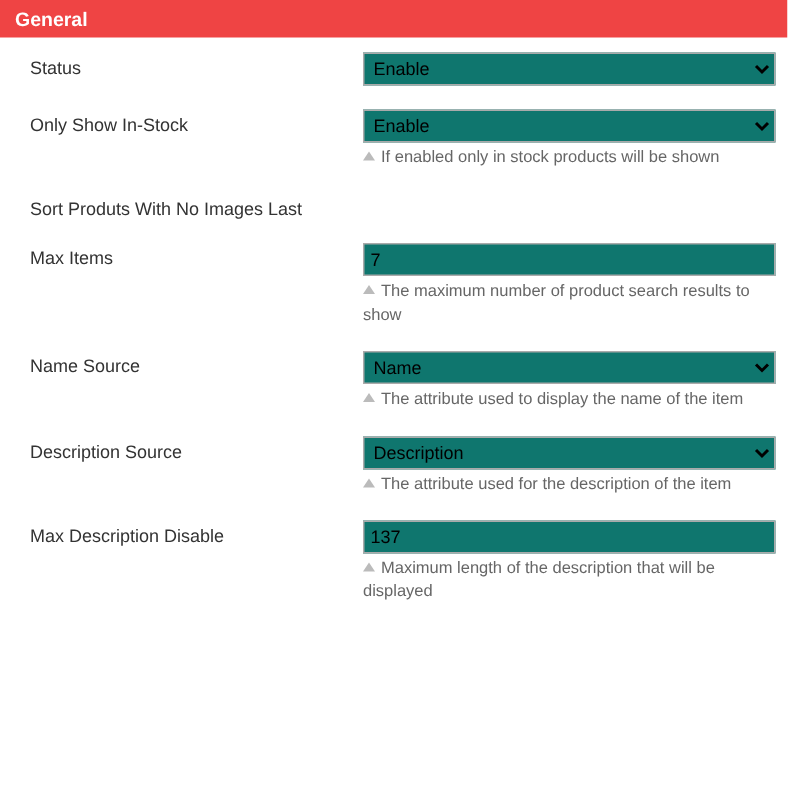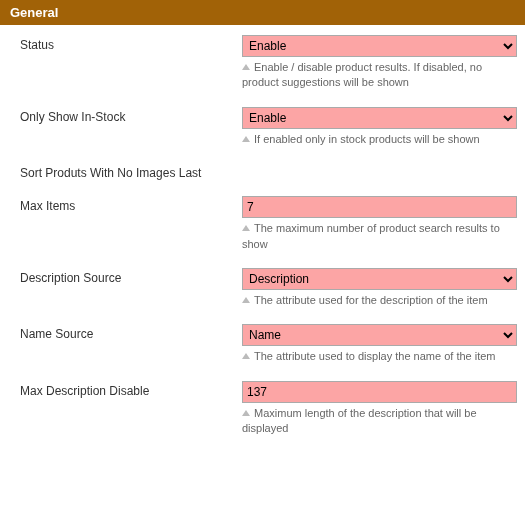--- a/index.html
+++ b/index.html
@@ -1,23 +1,23 @@
 <!DOCTYPE html>
 <html><head>
 <meta charset="utf-8">
 <style>
 * { box-sizing: border-box; margin: 0; padding: 0; }
 body { font-family: Arial, Helvetica, sans-serif; font-size: 12px; color: #333; background: #fff; width: 525px; }
-.panel-header { background: #a16207; color: #fff; font-weight: bold; padding: 5px 10px; font-size: 13px; }
+.panel-header { background: #ef4444; color: #fff; font-weight: bold; padding: 5px 10px; font-size: 13px; }
 .panel-body { padding: 10px 8px 10px 20px; }
 .field-row { display: flex; margin-bottom: 16px; gap: 12px; }
 .field-label { width: 210px; padding-top: 3px; color: #333; font-size: 12px; }
 .field-control { flex: 1; }
 .select, .text-input {
-  width: 275px; height: 22px; border: 1px solid #aaa; background: #fca5a5;
+  width: 275px; height: 22px; border: 1px solid #aaa; background: #0f766e;
   font-size: 12px; padding: 2px 4px; font-family: inherit;
 }
 .select { padding: 1px 2px; }
 .hint { margin-top: 3px; font-size: 11px; color: #666; line-height: 1.4; max-width: 280px; }
 .hint-arrow { display: inline-block; width: 0; height: 0; border-left: 4px solid transparent; border-right: 4px solid transparent; border-bottom: 6px solid #bbb; margin-right: 4px; vertical-align: 1px; }
 </style>
 </head>
 <body>
 
 <div class="panel-header">
@@ -25,21 +25,20 @@
 </div>
 
 <div class="panel-body">
 
   <div class="field-row">
     <div class="field-label">Status</div>
     <div class="field-control">
       <select class="select">
         <option>Enable</option>
       </select>
-      <div class="hint"><span class="hint-arrow"></span><span>Enable / disable product results. If disabled, no product suggestions will be shown</span></div>
     </div>
   </div>
 
   <div class="field-row">
     <div class="field-label">Only Show In-Stock</div>
     <div class="field-control">
       <select class="select">
         <option>Enable</option>
       </select>
       <div class="hint"><span class="hint-arrow"></span><span>If enabled only in stock products will be shown</span></div>
@@ -52,36 +51,36 @@
 
   <div class="field-row">
     <div class="field-label">Max Items</div>
     <div class="field-control">
       <input type="text" class="text-input" value="7" style="">
       <div class="hint"><span class="hint-arrow"></span><span>The maximum number of product search results to show</span></div>
     </div>
   </div>
 
   <div class="field-row">
+    <div class="field-label">Name Source</div>
+    <div class="field-control">
+      <select class="select">
+        <option>Name</option>
+      </select>
+      <div class="hint"><span class="hint-arrow"></span><span>The attribute used to display the name of the item</span></div>
+    </div>
+  </div>
+
+  <div class="field-row">
     <div class="field-label">Description Source</div>
     <div class="field-control">
       <select class="select">
         <option>Description</option>
       </select>
       <div class="hint"><span class="hint-arrow"></span><span>The attribute used for the description of the item</span></div>
-    </div>
-  </div>
-
-  <div class="field-row">
-    <div class="field-label">Name Source</div>
-    <div class="field-control">
-      <select class="select">
-        <option>Name</option>
-      </select>
-      <div class="hint"><span class="hint-arrow"></span><span>The attribute used to display the name of the item</span></div>
     </div>
   </div>
 
 
   <div class="field-row">
     <div class="field-label">Max Description Disable</div>
     <div class="field-control">
       <input type="text" class="text-input" value="137" style="">
       <div class="hint"><span class="hint-arrow"></span><span>Maximum length of the description that will be displayed</span></div>
     </div>

